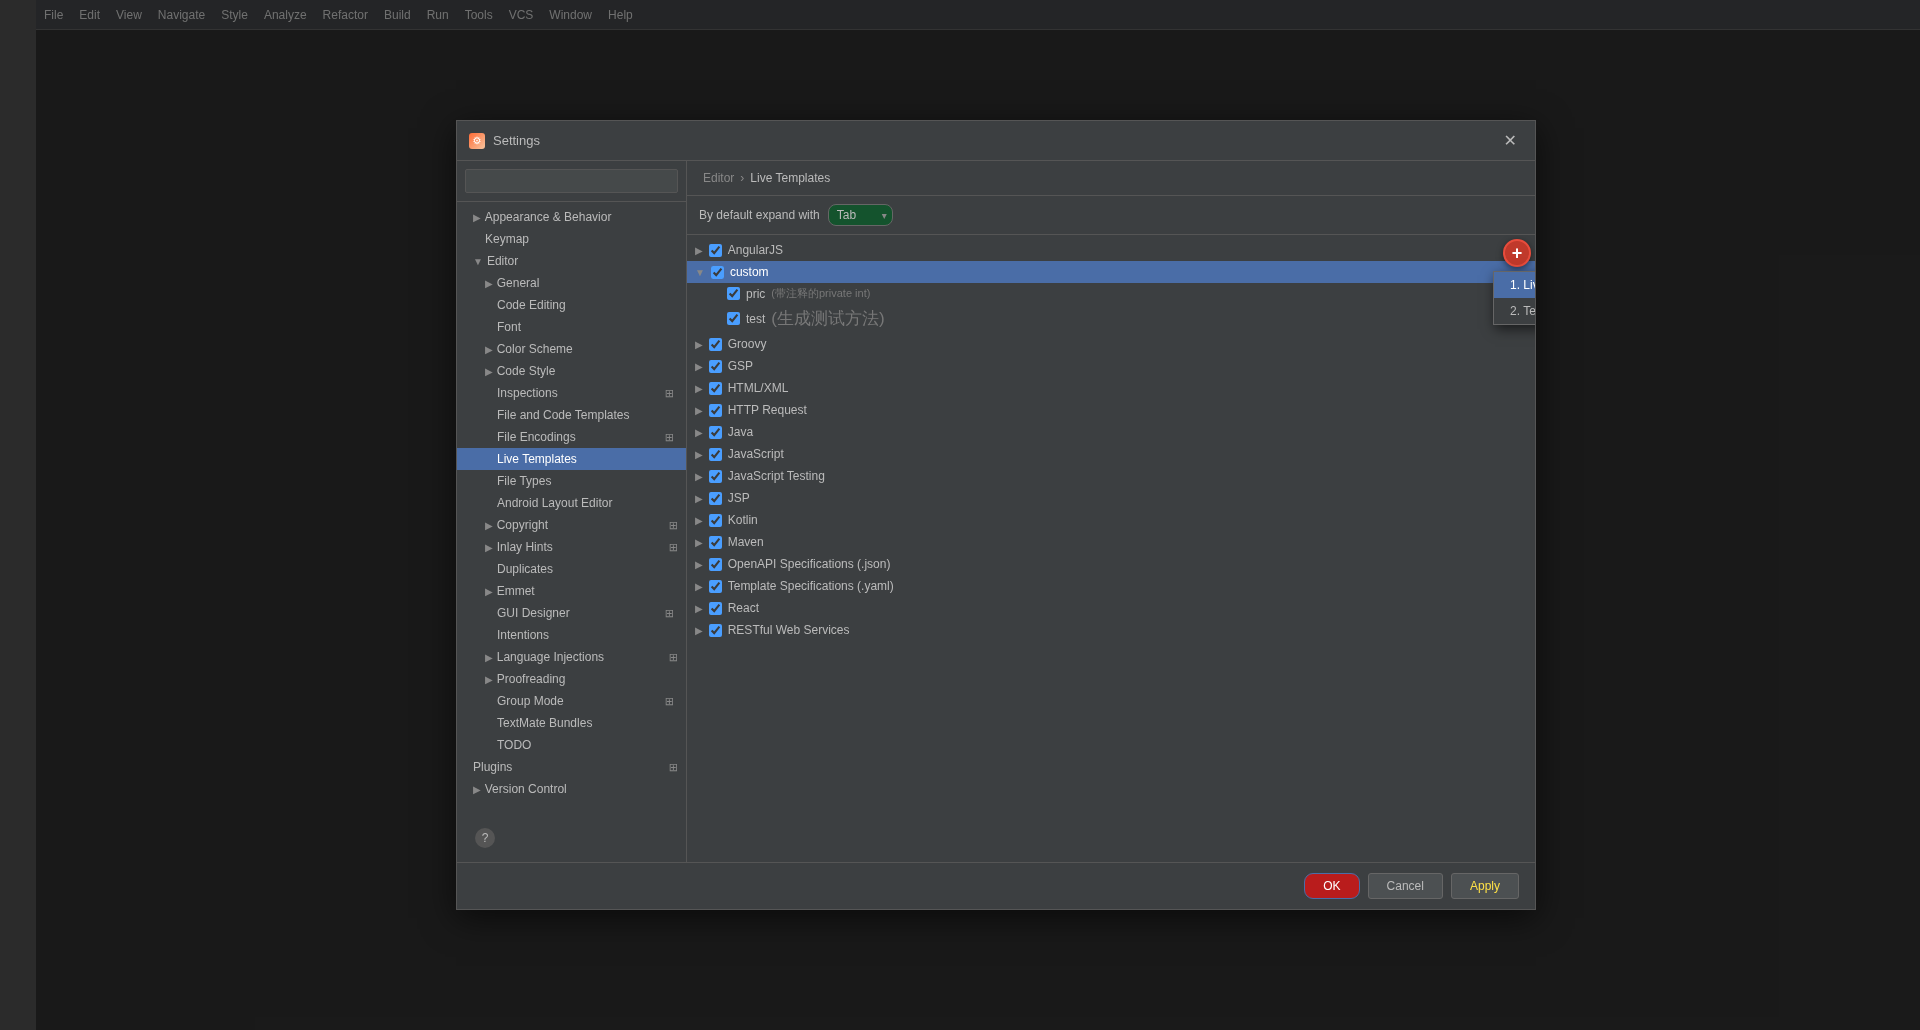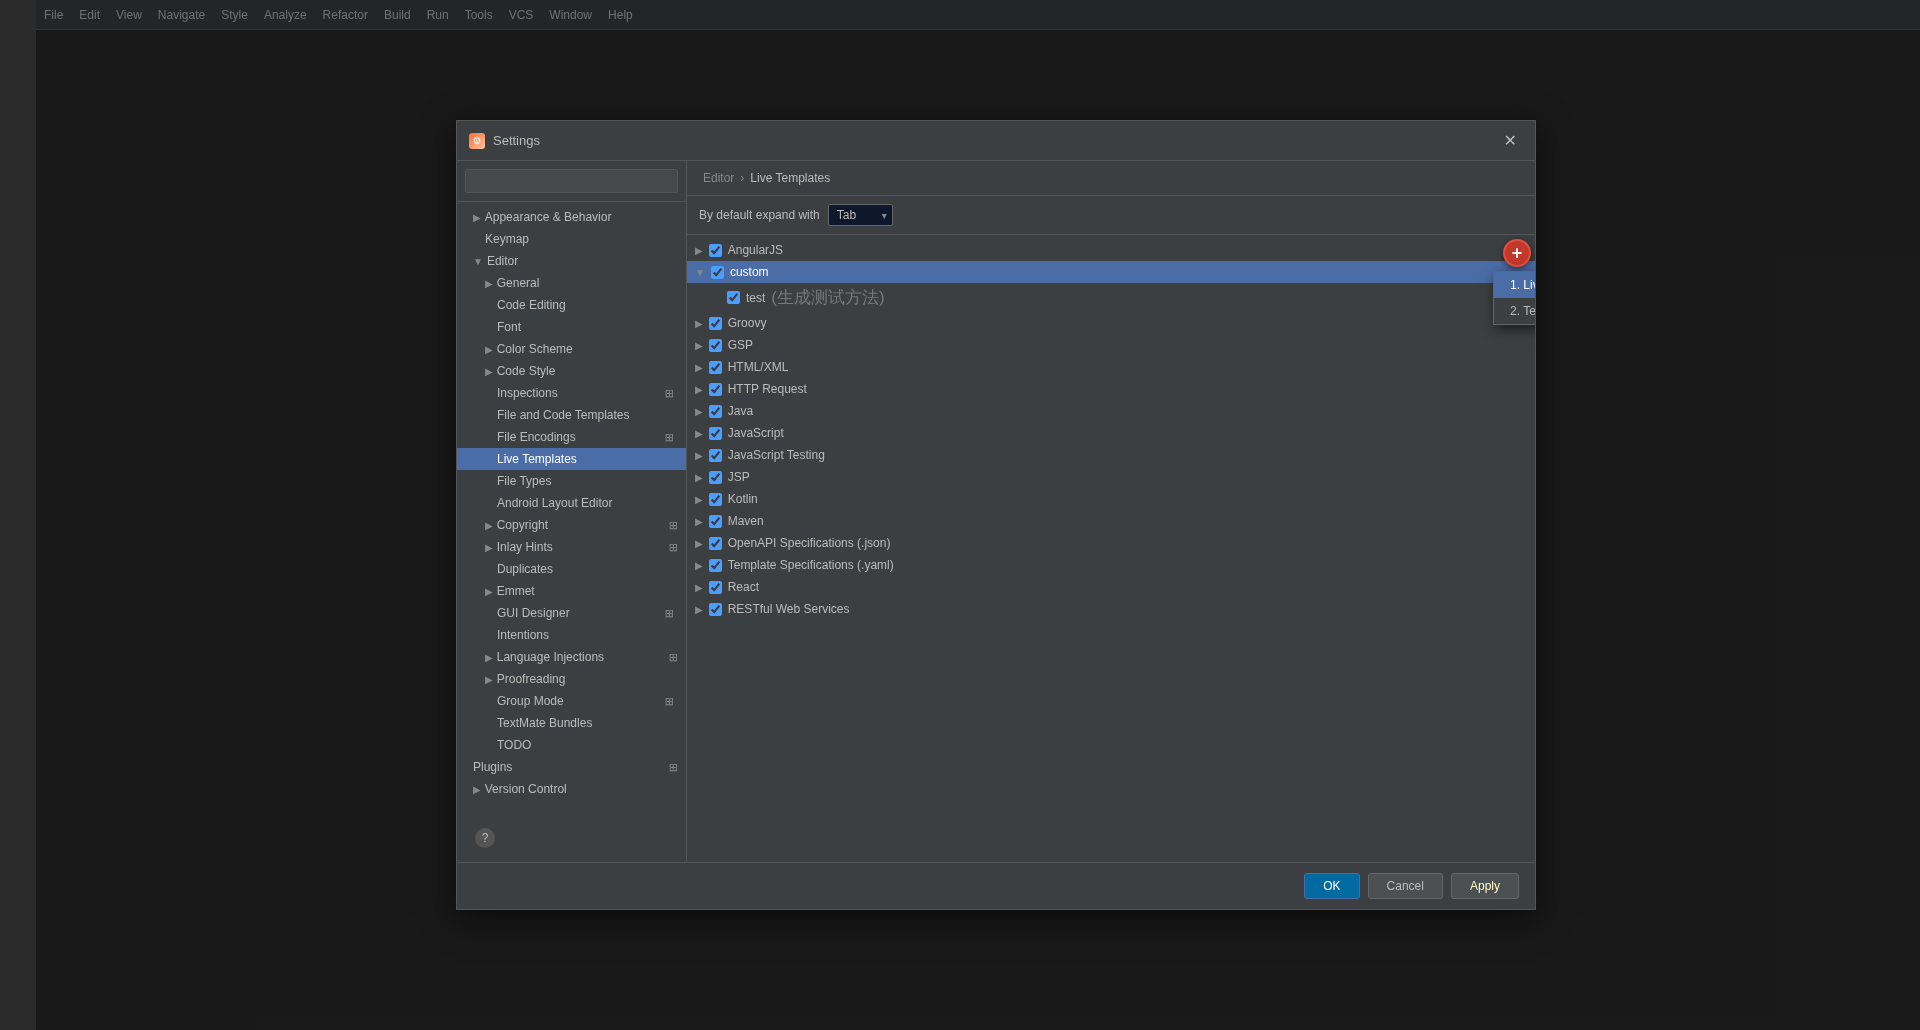--- a/index.html
+++ b/index.html
@@ -199,29 +199,29 @@
       border-bottom: 1px solid #555;
       flex-shrink: 0;
     }
 
     .toolbar-label {
       color: #bbbbbb;
       font-size: 12px;
     }
 
     .toolbar-select {
-      background: #0f172a;
+      background: #14532d;
       border: 1px solid #666;
       color: #bbbbbb;
       padding: 3px 20px 3px 8px;
       font-size: 12px;
       cursor: pointer;
       appearance: none;
       -webkit-appearance: none;
-      border-radius: 2px;
+      border-radius: 8px;
     }
 
     .select-wrapper {
       position: relative;
       display: inline-block;
     }
     .select-wrapper::after {
       content: '▾';
       position: absolute;
       right: 6px;
@@ -363,26 +363,27 @@
     .btn {
       padding: 5px 18px;
       font-size: 12px;
       cursor: pointer;
       border-radius: 3px;
       border: 1px solid #666;
       background: #4c5052;
       color: #bbbbbb;
     }
     .btn.btn-primary {
-      background: #0369a1;
+      background: #b91c1c;
       border-color: #4a6da7;
       color: #ffffff;
+      border-radius: 9px;
     }
     .btn.btn-disabled {
-      color: #fef9c3;
+      color: #fde047;
       cursor: default;
     }
 
     
     .ide-editor {
       position: absolute;
       top: 0; left: 0; right: 0; bottom: 0;
       background: #2b2b2b;
       z-index: 0;
     }
@@ -618,20 +619,25 @@
                 </div>
               </div>
 
               <div class="template-group">
                 <div class="template-group-header selected">
                   <span class="chevron">▼</span>
                   <input type="checkbox" class="group-checkbox" checked="" style="">
                   <span>custom</span>
                 </div>
 
+                <div class="template-child">
+                  <input type="checkbox" class="group-checkbox" checked="" style="">
+                  <span>pric</span>
+                  <span style="color:#777;font-size:11px">(带注释的private int)</span>
+                </div>
 
                 <div class="template-child">
                   <input type="checkbox" class="group-checkbox" checked="" style="">
                   <span>test</span>
                   <span style="color:#777;font-size:17px">(生成测试方法)</span>
                 </div>
               </div>
 
               <div class="template-group">
                 <div class="template-group-header">

